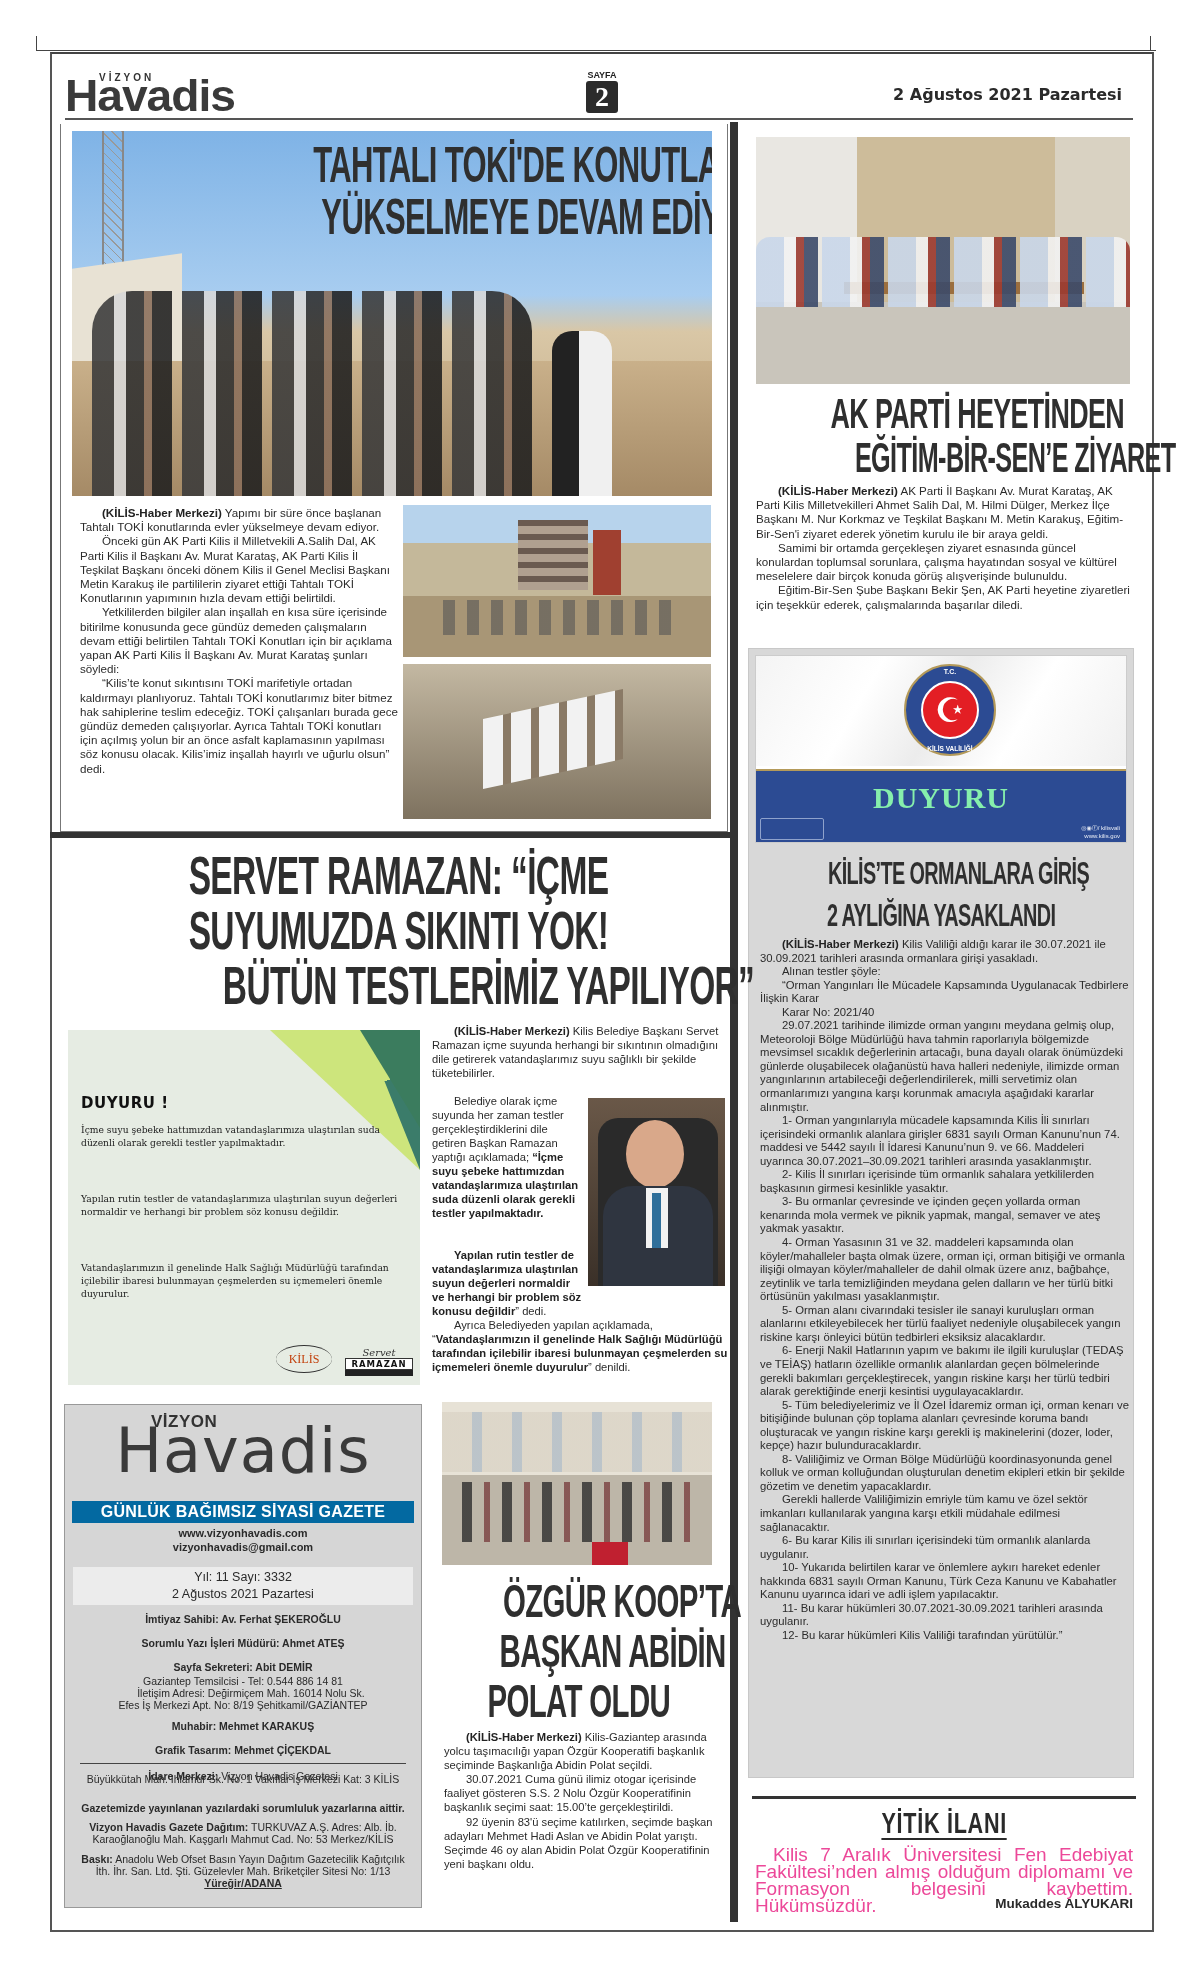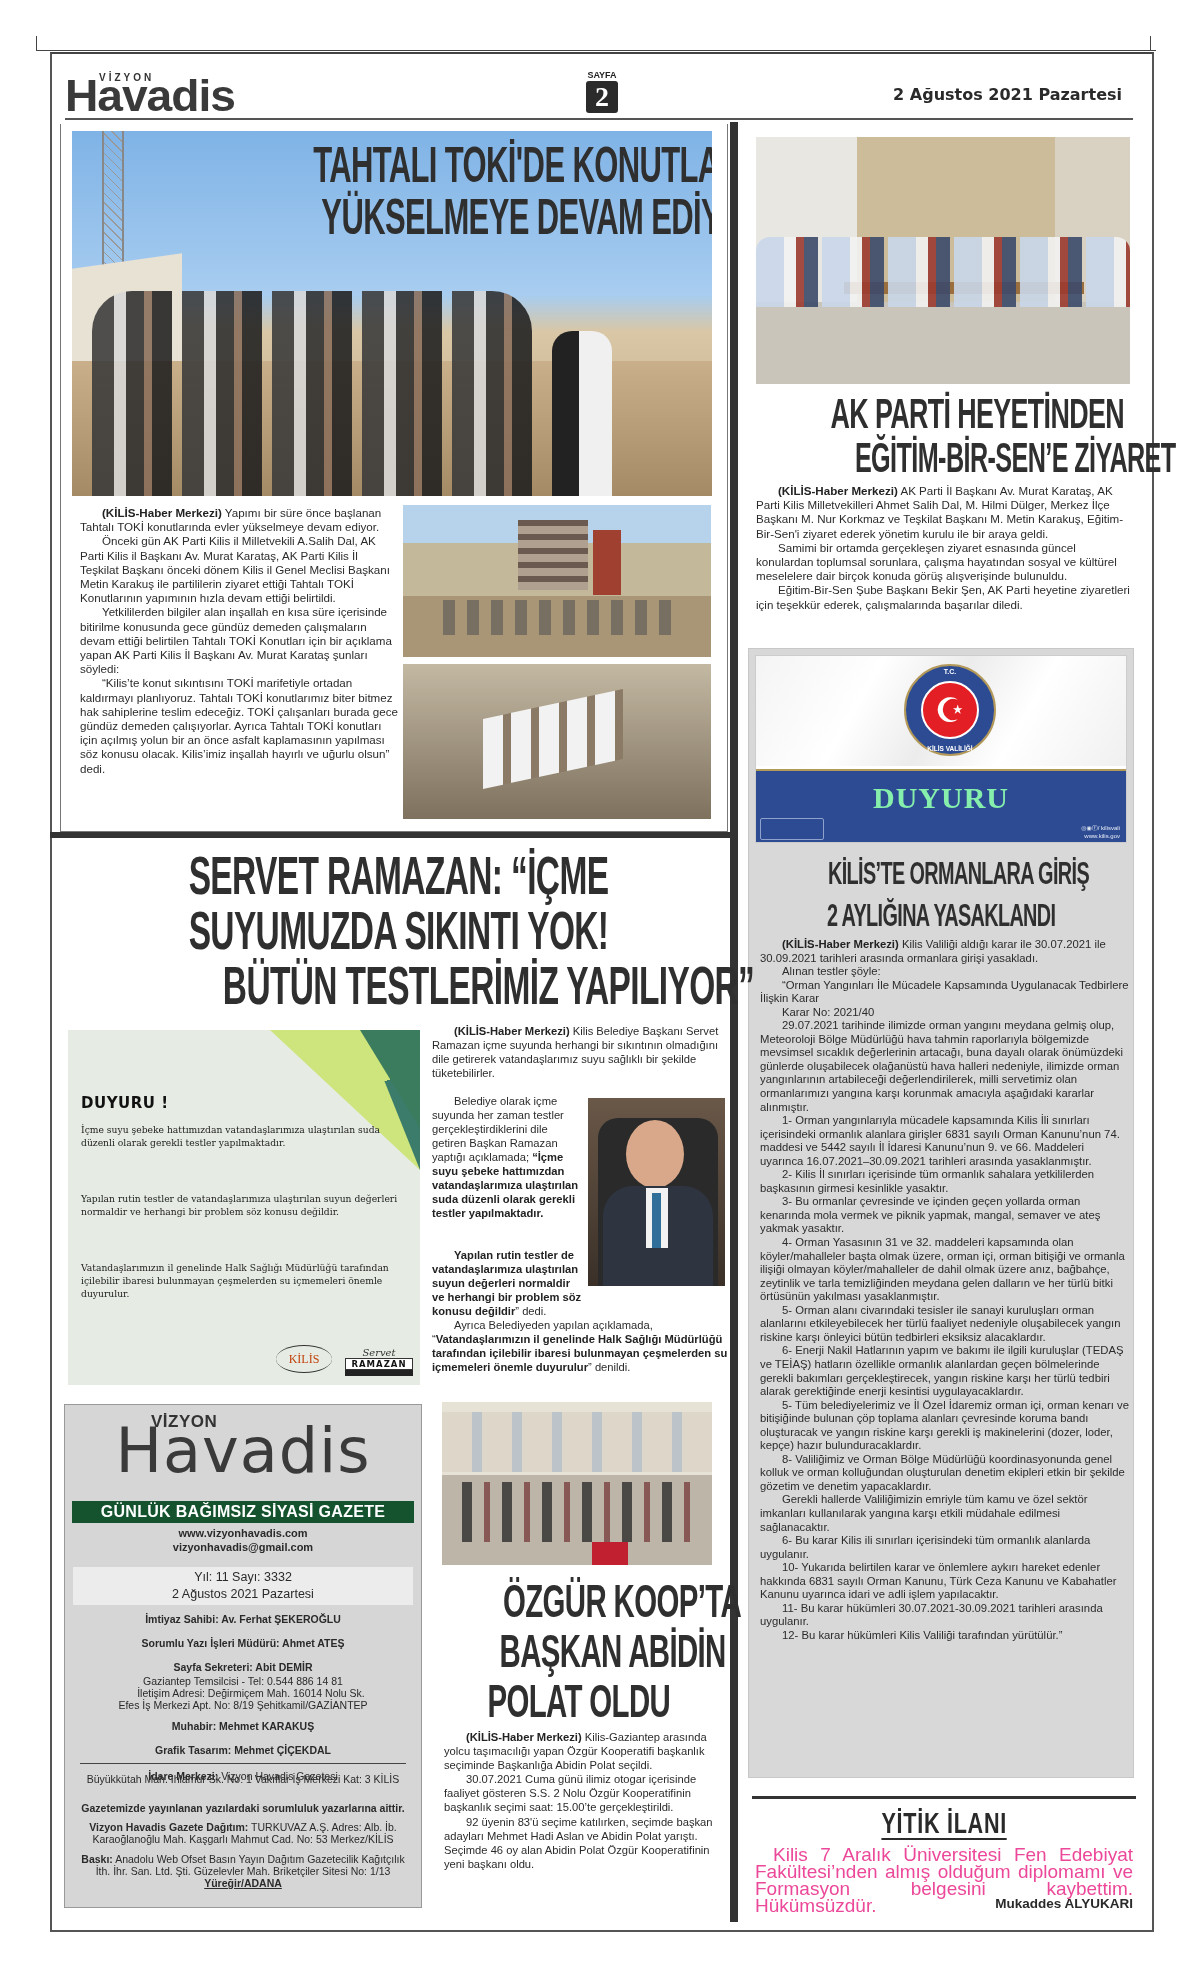--- a/index.html
+++ b/index.html
@@ -51,21 +51,21 @@
   .green-duyuru .para { position: absolute; left: 13px; width: 325px; font-size: 9.2px; line-height: 13px; color: #222; }
   .green-duyuru .kilis-logo { position: absolute; left: 208px; top: 315px; width: 56px; height: 28px; border-top: 1px solid #333; border-bottom: 1px solid #333; border-radius: 50%; text-align: center; font-family: "Liberation Serif", serif; font-size: 12px; line-height: 26px; color: #c2410c; }
   .green-duyuru .ramazan { position: absolute; left: 277px; top: 318px; width: 68px; text-align: center; }
   .green-duyuru .ramazan .sig { font-family: "DejaVu Serif", serif; font-style: italic; font-size: 10px; color: #333; line-height: 10px; }
   .green-duyuru .ramazan .name { background: #fff; border: 1px solid #333; font-family: "DejaVu Sans", sans-serif; font-weight: bold; font-size: 8.5px; letter-spacing: 1px; color: #111; }
   .green-duyuru .ramazan .sub { background: #222; color: #ddd; font-size: 4px; height: 6px; line-height: 6px; }
   
   .mast { position: absolute; left: 64px; top: 1404px; width: 358px; height: 504px; background: #d6d6d6; border: 1px solid #999; text-align: center; color: #2a2a2a; }
   .mast .m-vizyon { position: absolute; left: 86px; top: 7px; font-weight: bold; font-size: 17px; color: #333; letter-spacing: 0.5px; }
   .mast .m-havadis { position: absolute; left: 0; right: 0; top: 14px; font-family: "DejaVu Sans", sans-serif; font-size: 62px; line-height: 64px; color: #3a3a3a; letter-spacing: 1px; }
-  .mast .strip { position: absolute; left: 7px; right: 7px; top: 96px; height: 22px; background: #14532d; color: #fff; font-weight: bold; font-size: 16px; line-height: 22px; letter-spacing: 0.3px; }
+  .mast .strip { position: absolute; left: 7px; right: 7px; top: 96px; height: 22px; background: #0369a1; color: #fff; font-weight: bold; font-size: 16px; line-height: 22px; letter-spacing: 0.3px; }
   .mast .line { position: absolute; left: 0; right: 0; font-size: 10.5px; }
   .mast .yil { position: absolute; left: 8px; right: 8px; top: 162px; height: 38px; background: #ececec; font-size: 12.5px; font-weight: normal; line-height: 17px; padding-top: 2px; }
   .mast .sep { position: absolute; left: 15px; right: 15px; border-top: 1.5px solid #444; }
   .small { font-size: 9px; }
   
   .yitik-rule { position: absolute; left: 752px; top: 1796px; width: 384px; border-top: 3px solid #333; }
   .yitik-title { position: absolute; left: 752px; top: 1808px; width: 384px; text-align: center; }
   .yitik-title span { display: inline-block; font-weight: bold; font-size: 30px; color: #2a2a2a; border-bottom: 2px solid #2a2a2a; transform: scaleX(0.72); line-height: 30px; letter-spacing: 1px; }
   .yitik-text { position: absolute; left: 755px; top: 1846px; width: 378px; font-size: 19px; line-height: 17px; color: #ec4899; text-align: justify; }
   .yitik-sign { position: absolute; right: 67px; top: 1896px; font-weight: bold; font-size: 13.5px; color: #2a2a2a; }
@@ -159,21 +159,21 @@
 <div class="abs hl" style="left:748px;top:852px;width:386px;font-size:32px;line-height:42px;">
   <div><span class="hl-cond" style="transform:scaleX(0.62);">KİLİS’TE ORMANLARA GİRİŞ</span></div>
   <div><span class="hl-cond" style="transform:scaleX(0.62);">2 AYLIĞINA YASAKLANDI</span></div>
 </div>
 <div class="body-text" style="left:760px;top:938px;width:370px;font-size:11.3px;line-height:13.55px;">
   <p><b>(KİLİS-Haber  Merkezi)</b> <span>Kilis Valiliği aldığı karar ile 30.07.2021 ile 30.09.2021 tarihleri arasında ormanlara girişi yasakladı.</span></p>
   <p>Alınan testler şöyle:</p>
   <p>“Orman Yangınları İle Mücadele Kapsamında Uygulanacak Tedbirlere İlişkin Karar</p>
   <p>Karar No: 2021/40</p>
   <p>29.07.2021 tarihinde ilimizde orman yangını meydana gelmiş olup, Meteoroloji Bölge Müdürlüğü hava tahmin raporlarıyla bölgemizde mevsimsel sıcaklık değerlerinin artacağı, buna dayalı olarak önümüzdeki günlerde oluşabilecek olağanüstü hava halleri nedeniyle, ilimizde orman yangınlarının artabileceği değerlendirilerek, milli servetimiz olan ormanlarımızı yangına karşı korunmak amacıyla aşağıdaki kararlar alınmıştır.</p>
-  <p>1-  Orman yangınlarıyla mücadele kapsamında Kilis İli sınırları içerisindeki ormanlık alanlara girişler 6831 sayılı Orman Kanunu’nun 74. maddesi ve 5442 sayılı İl İdaresi Kanunu’nun 9. ve 66. Maddeleri uyarınca 16.07.2021–30.09.2021 tarihleri arasında yasaklanmıştır.</p>
+  <p>1-  Orman yangınlarıyla mücadele kapsamında Kilis İli sınırları içerisindeki ormanlık alanlara girişler 6831 sayılı Orman Kanunu’nun 74. maddesi ve 5442 sayılı İl İdaresi Kanunu’nun 9. ve 66. Maddeleri uyarınca 30.07.2021–30.09.2021 tarihleri arasında yasaklanmıştır.</p>
   <p>2-  Kilis İl sınırları içerisinde tüm ormanlık sahalara yetkililerden başkasının girmesi kesinlikle yasaktır.</p>
   <p>3-  Bu ormanlar çevresinde ve içinden geçen yollarda orman kenarında mola vermek ve piknik yapmak, mangal, semaver ve ateş yakmak yasaktır.</p>
   <p>4-  Orman Yasasının 31 ve 32. maddeleri kapsamında olan köyler/mahalleler başta olmak üzere, orman içi, orman bitişiği ve ormanla ilişiği olmayan köyler/mahalleler de dahil olmak üzere anız, bağbahçe, zeytinlik ve tarla temizliğinden meydana gelen dalların ve her türlü bitki örtüsünün yakılması yasaklanmıştır.</p>
   <p>5-  Orman alanı civarındaki tesisler ile sanayi kuruluşları orman alanlarını etkileyebilecek her türlü faaliyet nedeniyle oluşabilecek yangın riskine karşı önleyici bütün tedbirleri eksiksiz alacaklardır.</p>
   <p>6-  Enerji Nakil Hatlarının yapım ve bakımı ile ilgili kuruluşlar (TEDAŞ ve TEİAŞ) hatların özellikle ormanlık alanlardan geçen bölmelerinde gerekli bakımları gerçekleştirecek, yangın riskine karşı her türlü tedbiri alarak gerektiğinde enerji kesintisi uygulayacaklardır.</p>
   <p>5-  Tüm belediyelerimiz ve İl Özel İdaremiz orman içi, orman kenarı ve bitişiğinde bulunan çöp toplama alanları çevresinde koruma bandı oluşturacak ve yangın riskine karşı gerekli iş makinelerini (dozer, loder, kepçe) hazır bulunduracaklardır.</p>
   <p>8-  Valiliğimiz ve Orman Bölge Müdürlüğü koordinasyonunda genel kolluk ve orman kolluğundan oluşturulan denetim ekipleri etkin bir şekilde gözetim ve denetim yapacaklardır.</p>
   <p>Gerekli hallerde Valiliğimizin emriyle tüm kamu ve özel sektör imkanları kullanılarak yangına karşı etkili müdahale edilmesi sağlanacaktır.</p>
   <p>6-  Bu karar Kilis ili sınırları içerisindeki tüm ormanlık alanlarda uygulanır.</p>
   <p>10-  Yukarıda belirtilen karar ve önlemlere aykırı hareket edenler hakkında 6831 sayılı Orman Kanunu, Türk Ceza Kanunu ve Kabahatler Kanunu uyarınca idari ve adli işlem yapılacaktır.</p>

